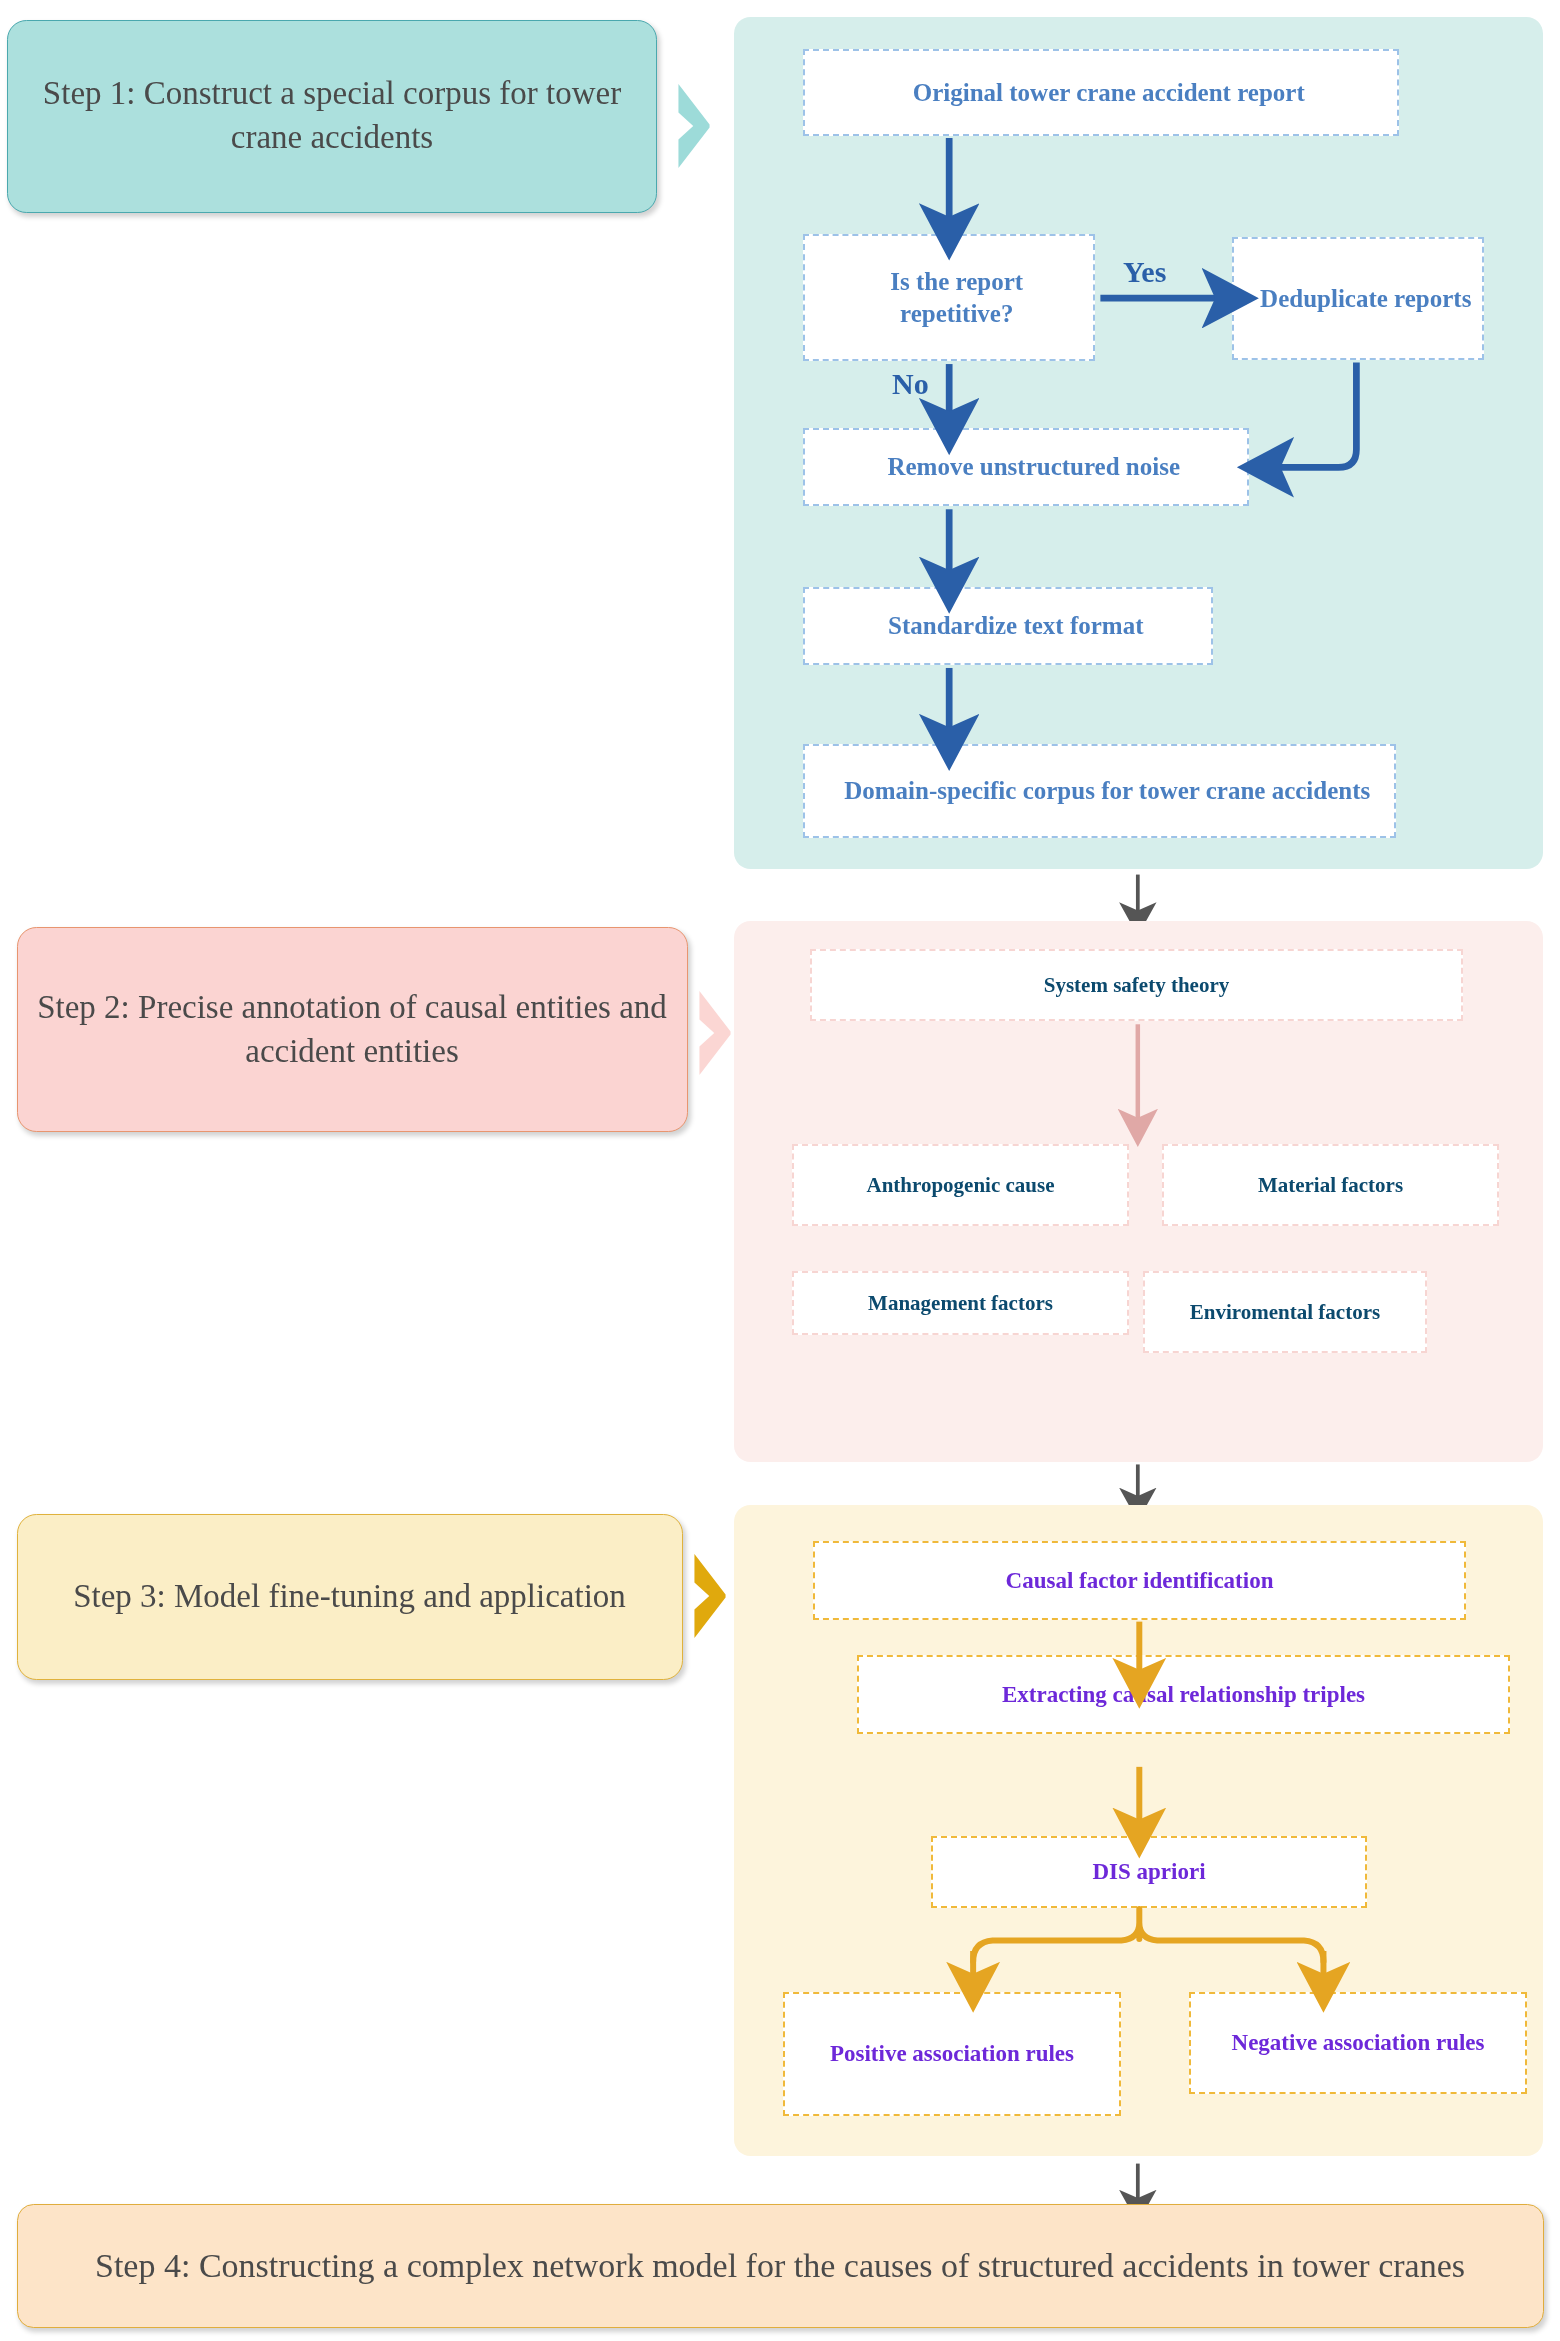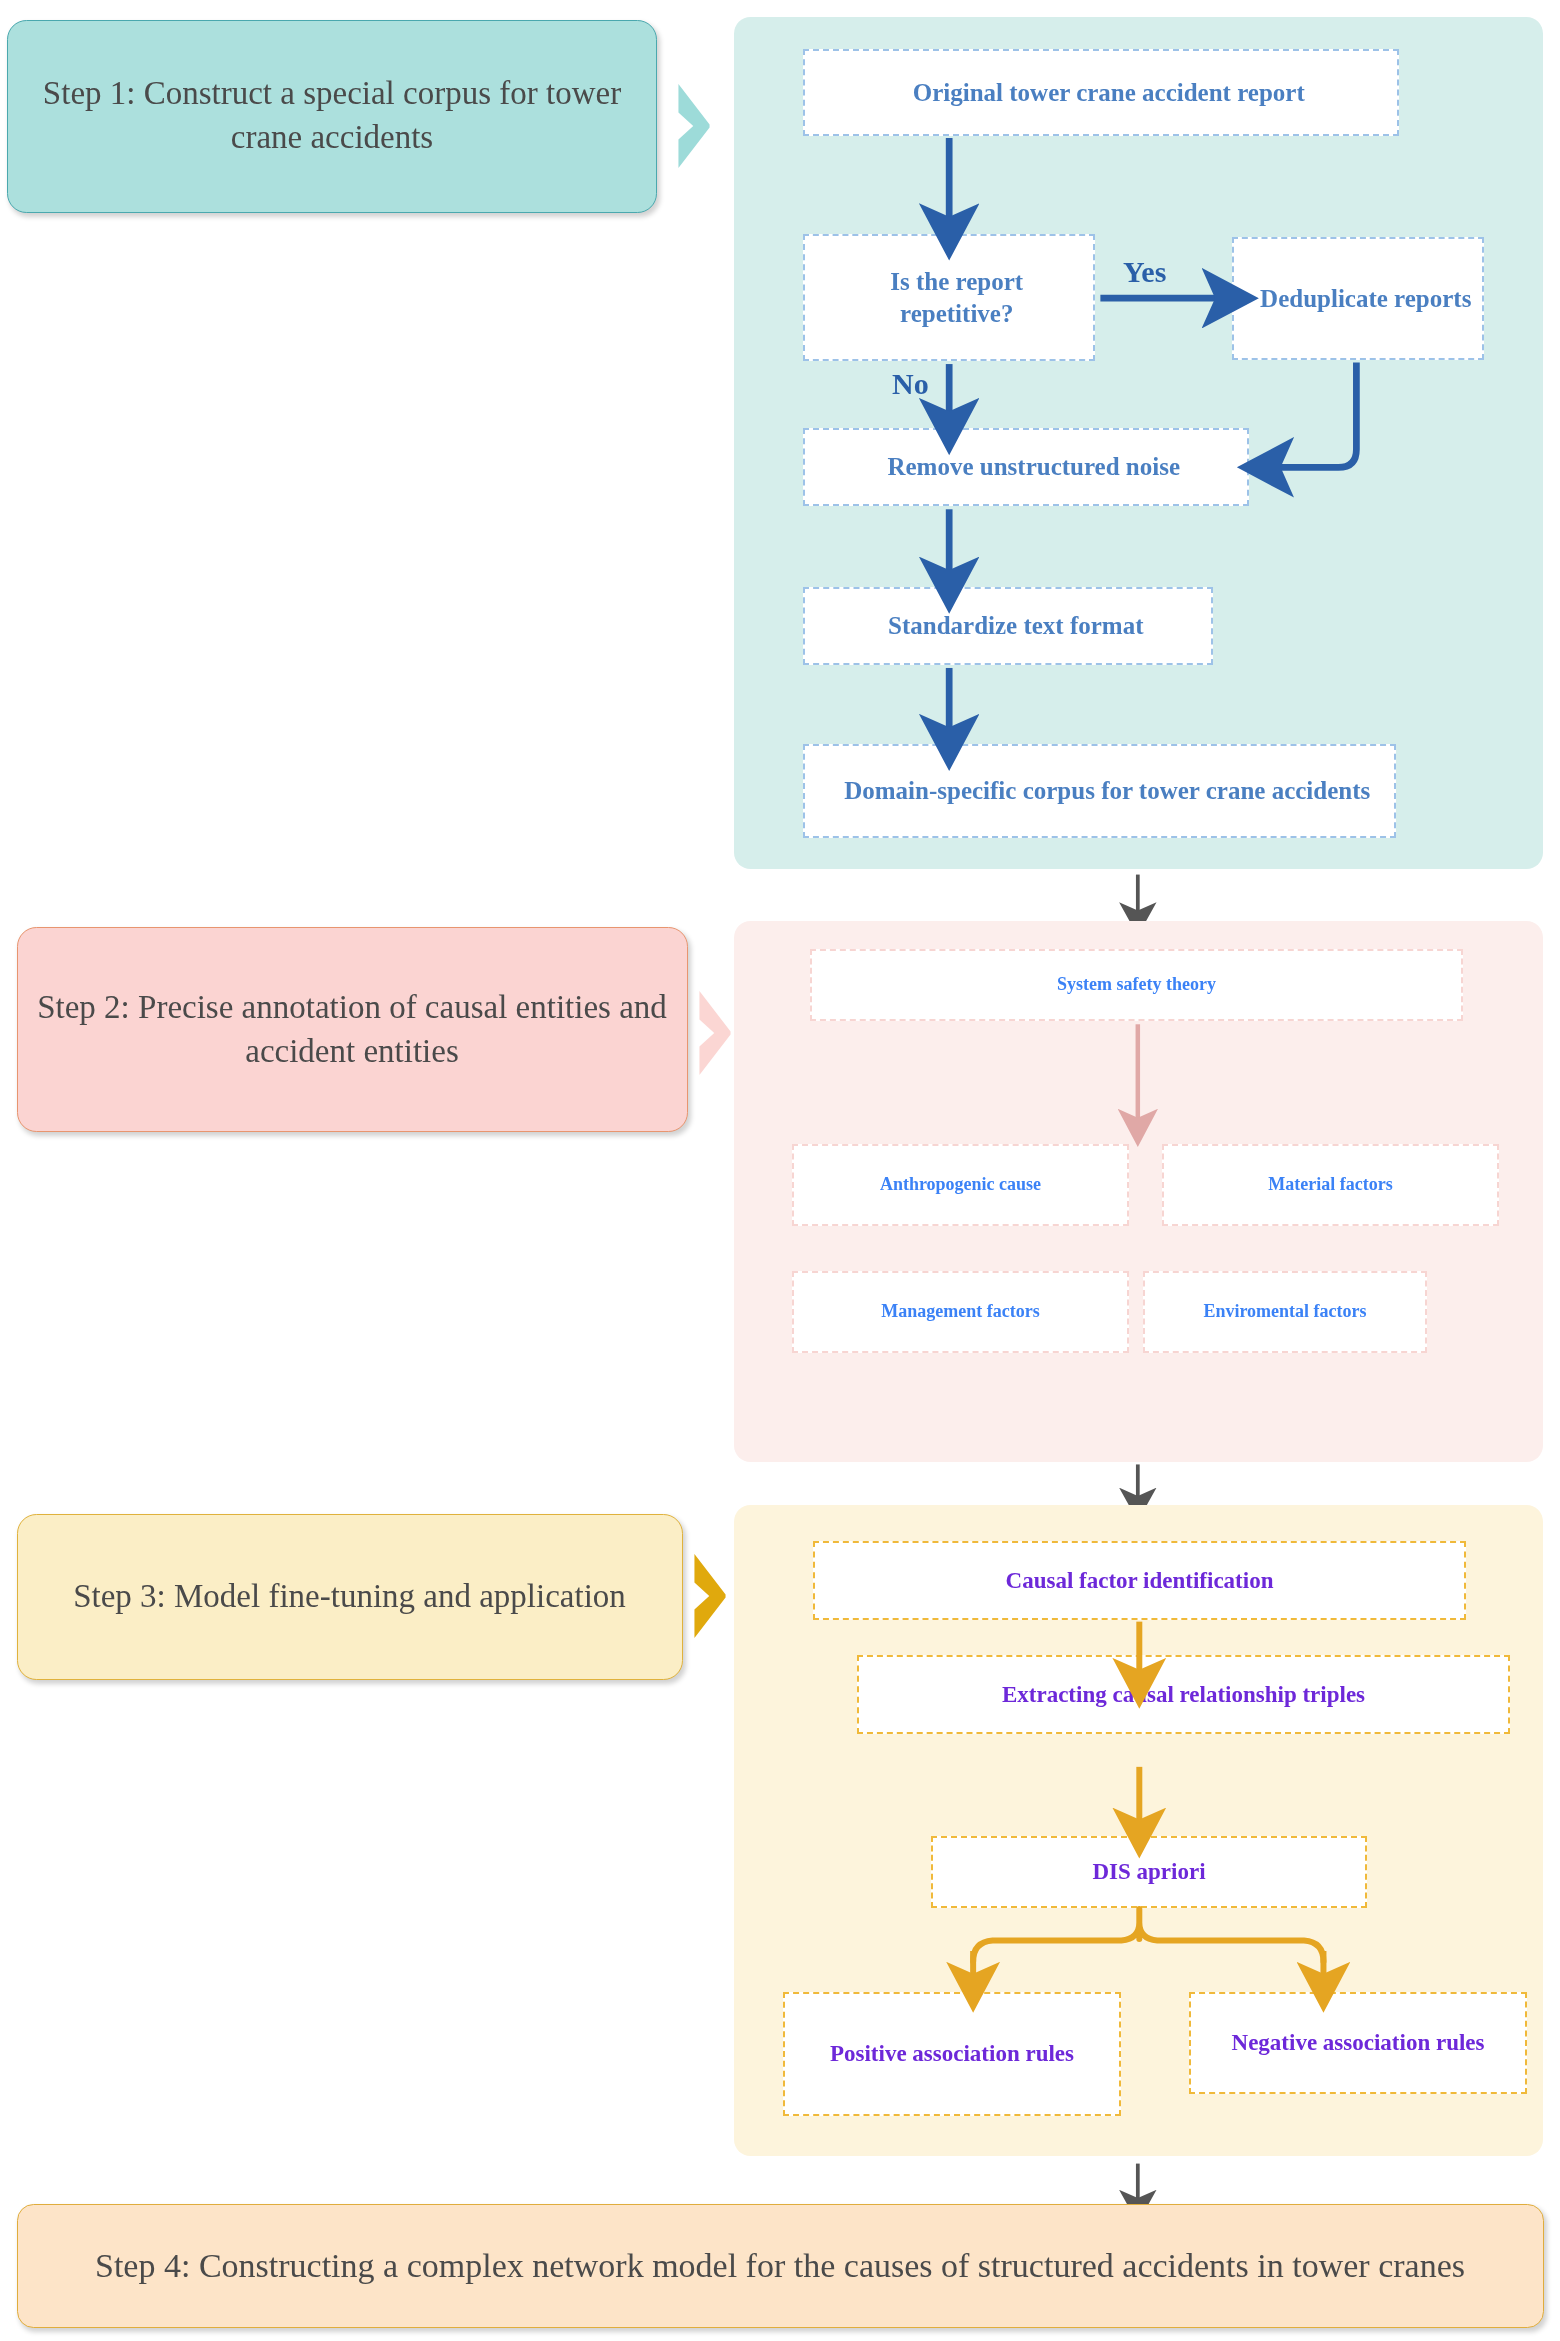--- a/index.html
+++ b/index.html
@@ -42,21 +42,21 @@
   
   .node{
     background:#ffffff;
     display:flex;align-items:center;justify-content:center;
     text-align:center;
     font-weight:bold;
     line-height:1.28;
     padding:0 10.5px;
   }
   .node-blue{border:2.2px dashed #9dc2e8;color:#4a7fc1;font-size:25px;padding-left:26px;}
-  .node-pink{border:2.2px dashed #f7d5d2;color:#3b82f6;font-size:18px;}
+  .node-pink{border:2.2px dashed #f7d5d2;color:#0c4a6e;font-size:21px;}
   .node-gold{border:2.2px dashed #f0b93a;color:#6d28d9;font-size:23px;}
 
   
   .layer{position:absolute;left:0;top:0;pointer-events:none;}
 
   
   .edge-label{
     position:absolute;font-weight:bold;font-size:30px;color:#2a5fa8;
   }
 </style>
@@ -154,21 +154,21 @@
 </div>
 
 <div class="abs node node-pink" style="left:792px;top:1144px;width:337px;height:82px;">
   <span>Anthropogenic cause</span>
 </div>
 
 <div class="abs node node-pink" style="left:1162px;top:1144px;width:337px;height:82px;">
   <span>Material factors</span>
 </div>
 
-<div class="abs node node-pink" style="left:792px;top:1271px;width:337px;height:82px;">
+<div class="abs node node-pink" style="left:792px;top:1271px;width:337px;height:64px;">
   <span>Management factors</span>
 </div>
 
 <div class="abs node node-pink" style="left:1143px;top:1271px;width:284px;height:82px;">
   <span>Enviromental  factors</span>
 </div>
 
 <svg class="layer" width="1560" height="2342" aria-hidden="true" viewBox="0 0 2084 3128">
   <line x1="1520" y1="1368" x2="1520" y2="1500" stroke="#e0a8a6" stroke-width="6" marker-end="url(#ah-pink)"></line>
 </svg>

